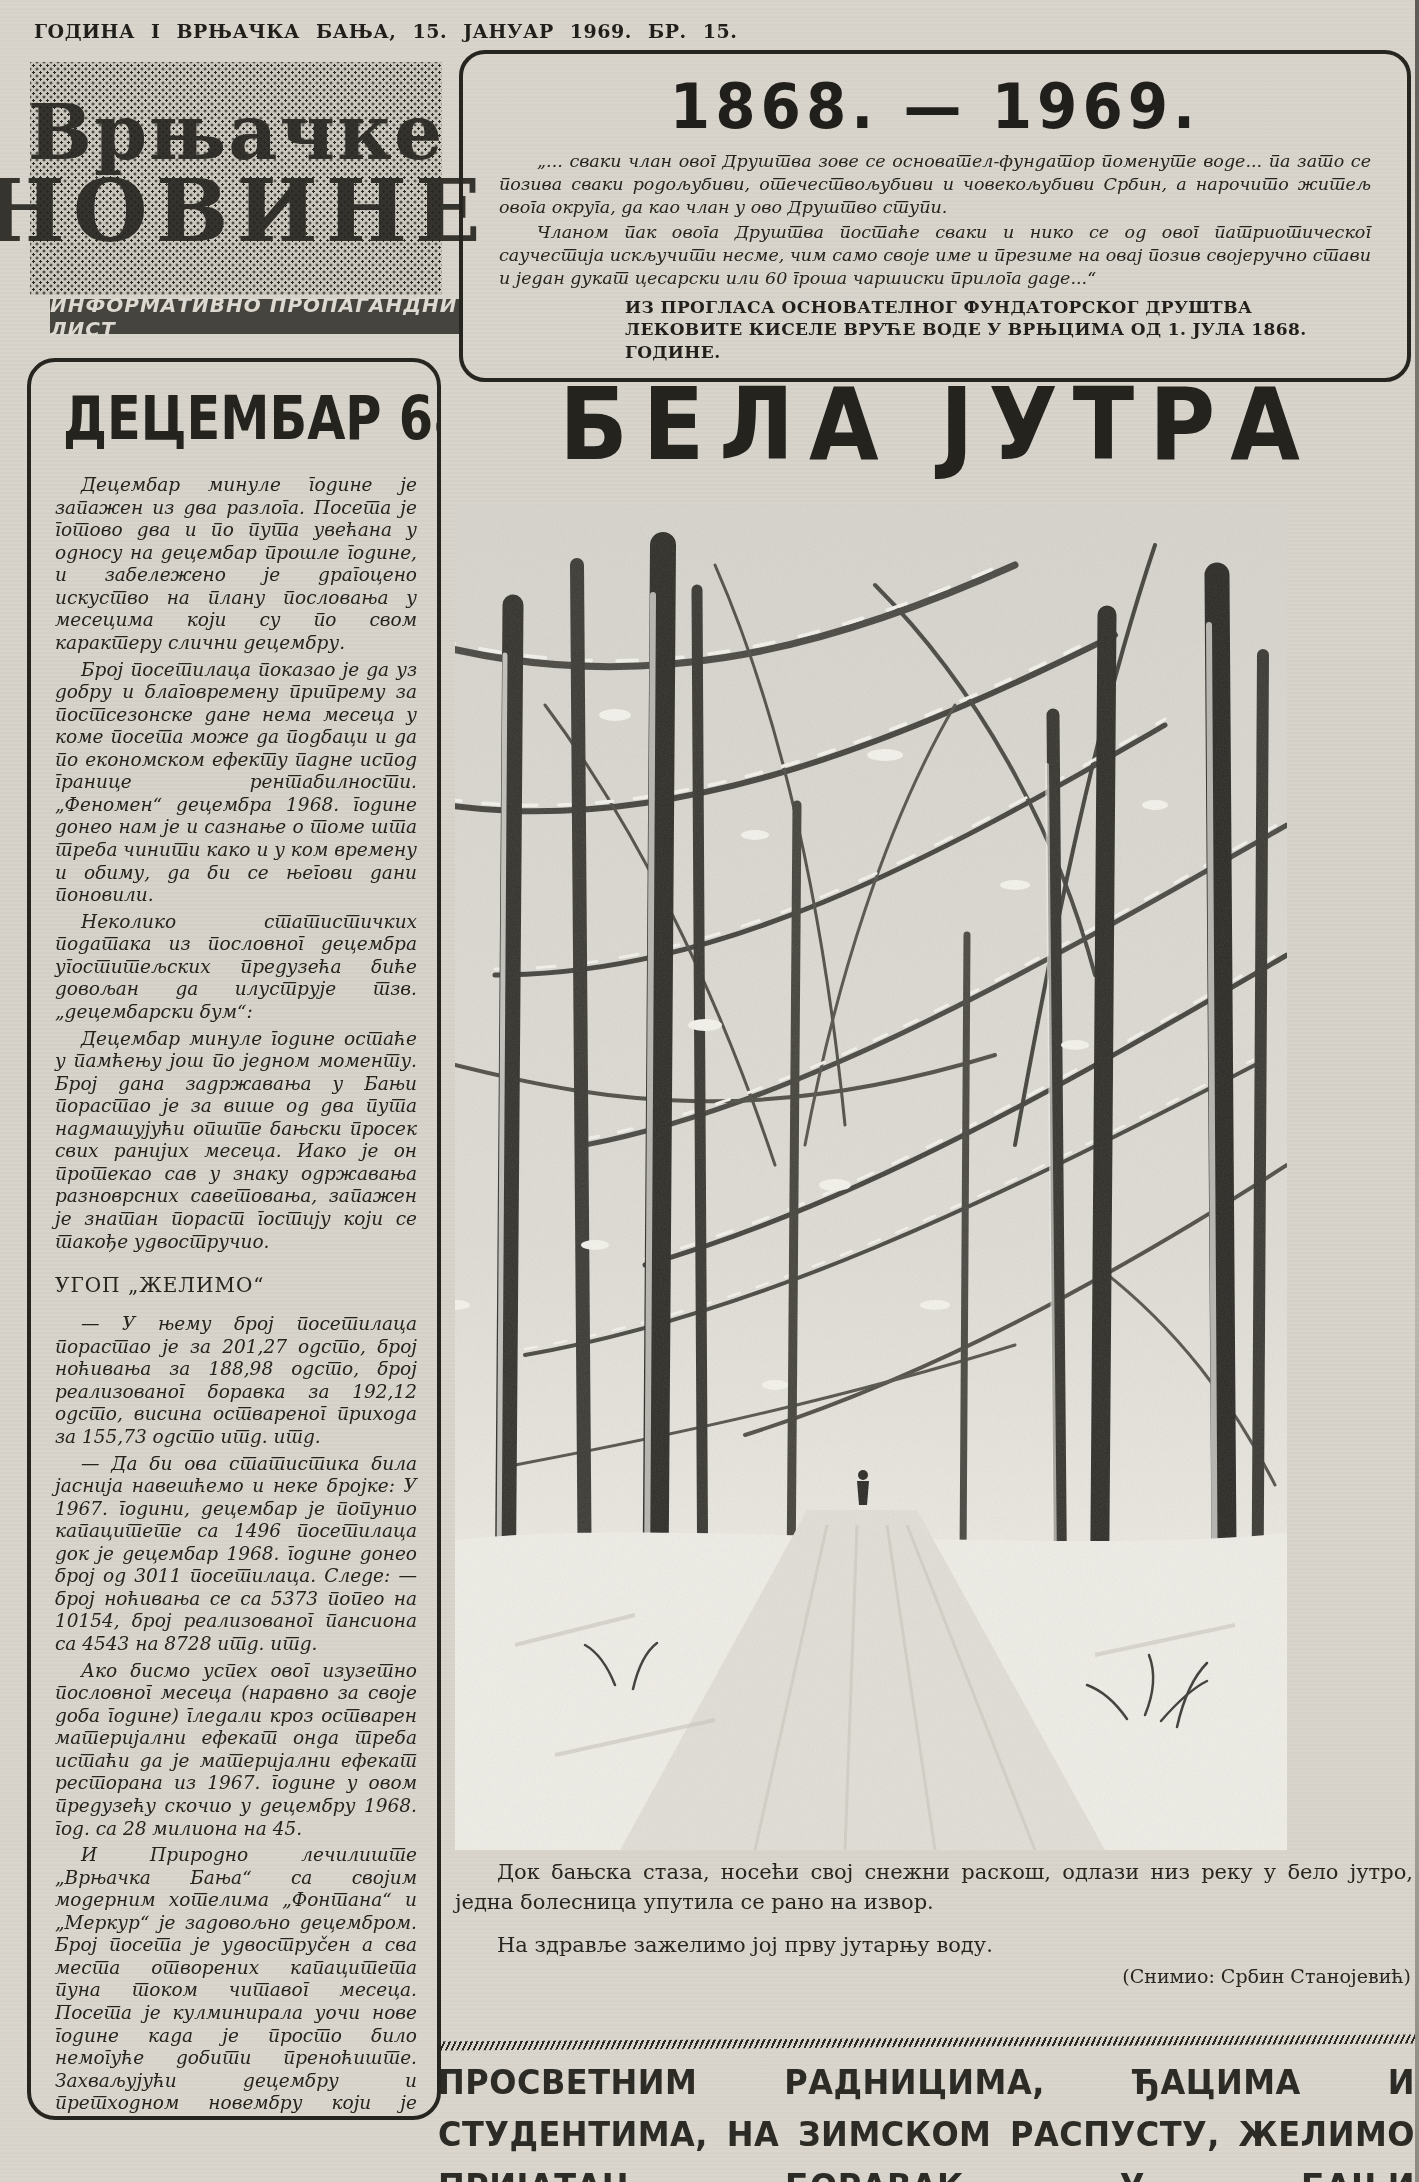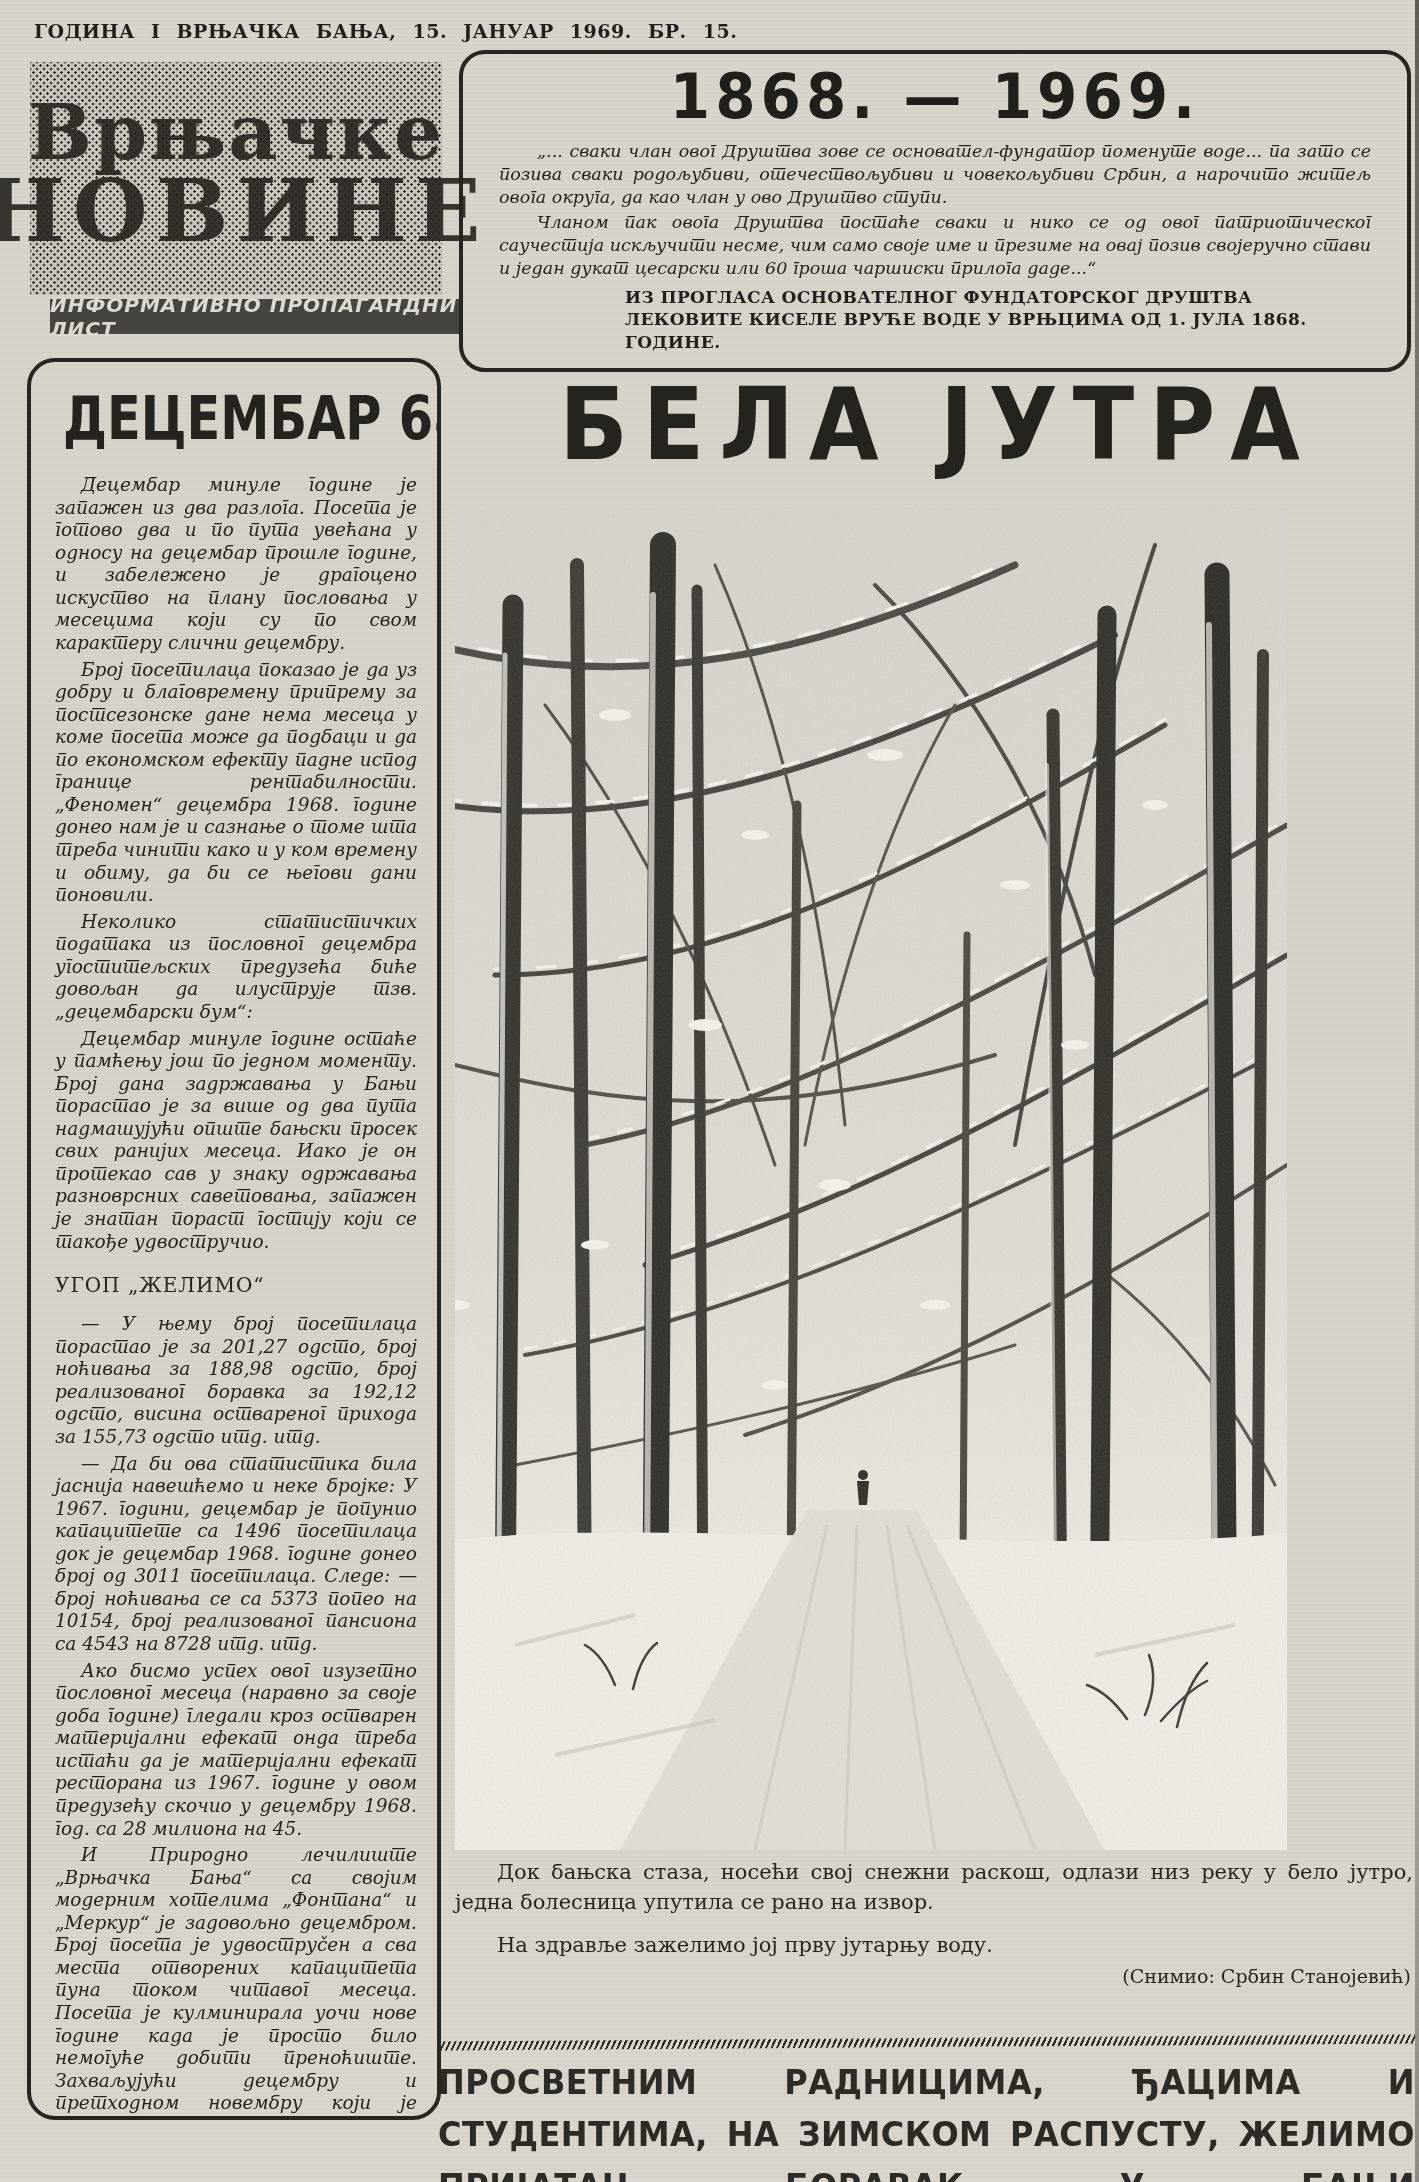--- a/index.html
+++ b/index.html
@@ -29,21 +29,21 @@
     letter-spacing:2px; line-height:.9; margin-top:-4px; }
   .masthead-l2 { font-size:86px; font-weight:bold; color:rgba(40,38,33,.92);
     letter-spacing:8px; line-height:1.0; }
   .masthead-banner { position:absolute; left:30px; top:299px; width:412px; height:35px;
     background:#45443e; color:#ddd9d0; display:flex; align-items:center; justify-content:center;
     font-family:"DejaVu Sans", sans-serif; font-style:italic; font-weight:bold;
     font-size:20px; letter-spacing:1px;margin-left:20px; }
 
   
   .anniv-box { position:absolute; left:459px; top:50px; width:952px; box-sizing:border-box;
-    border:4px solid #26251f; border-radius:26px; padding:4px 36px 14px; }
+    border:4px solid #26251f; border-radius:26px; padding:14px 36px 14px; }
   .anniv-heading { text-align:center; font-family:"DejaVu Sans", sans-serif; font-weight:bold;
     font-size:58px; letter-spacing:5px; transform:scaleY(1.08); margin:4px 0 10px; color:#201f1b; }
   .anniv-p { font-style:italic; font-size:17.5px; line-height:1.31; text-align:justify;
     text-indent:38px; margin:0 0 2px; color:#24231e; }
   .anniv-attr { font-weight:bold; font-size:17px; line-height:1.35; margin:6px 0 0 126px;
     letter-spacing:.4px; color:#201f1b; }
 
   
   .dec-box { position:absolute; left:27px; top:358px; width:414px; height:1762px;
     box-sizing:border-box; border:4px solid #26251f; border-radius:28px;

